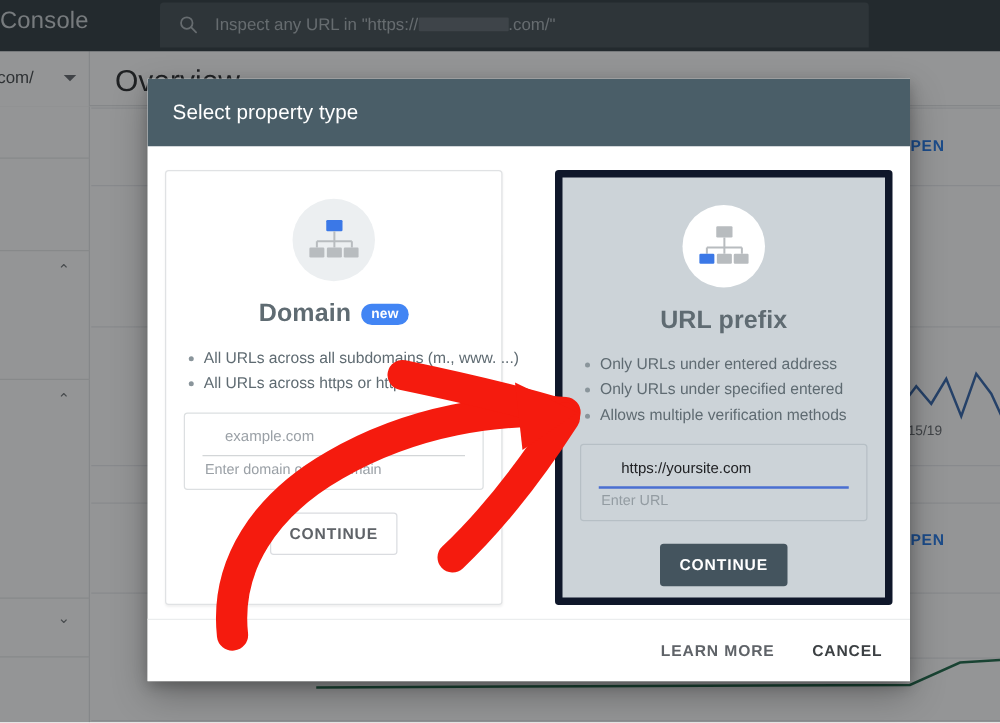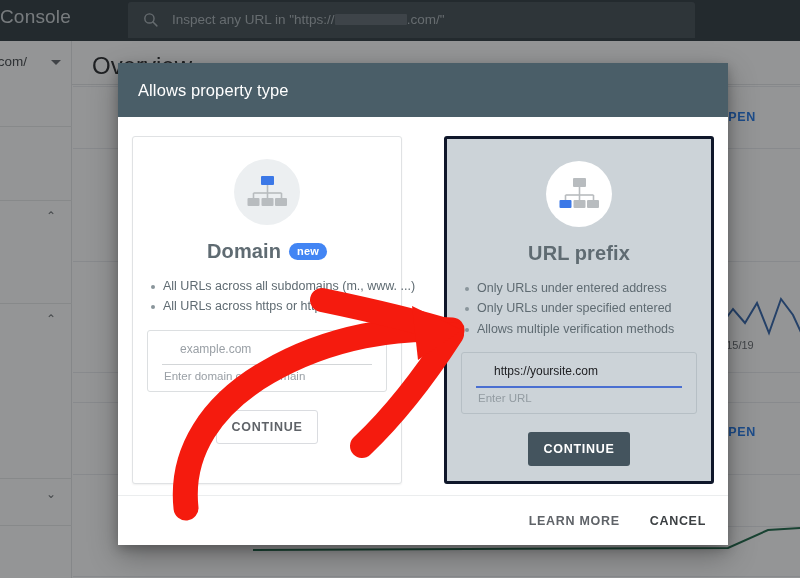--- a/index.html
+++ b/index.html
@@ -232,21 +232,21 @@
     position: relative;
     padding-top: 22px;
   }
   .card-domain {
     background: #ffffff;
     border: 1px solid #e0e2e4;
     box-shadow: 0 1px 2px rgba(0,0,0,0.06);
   }
   .card-prefix {
     background: #ccd3d8;
-    border: 3px solid #0f172a;
+    border: 6px solid #0f172a;
   }
 
   .card-icon {
     width: 66px;
     height: 66px;
     border-radius: 50%;
     margin: 0 auto;
     display: flex;
     align-items: center;
     justify-content: center;
@@ -491,21 +491,21 @@
         <span class="gsc-search-text"><span>Inspect any URL in "https://</span><span class="redaction"></span><span>.com/"</span></span>
       </div>
     </div>
   </div>
 
   <div class="dim"></div>
 
   <div class="modal">
 
     <div class="modal-header">
-      <div class="modal-title">Allows property type</div>
+      <div class="modal-title">Select property type</div>
     </div>
 
     <div class="modal-body">
 
       <div class="card card-domain">
         <div class="card-icon icon-bg-gray">
           <svg width="40" height="36" viewBox="0 0 40 36">
             <rect x="14" y="2" width="13" height="9" rx="1" fill="#3b78e7"></rect>
             <line x1="20.5" y1="11" x2="20.5" y2="19" stroke="#b8bcbf" stroke-width="1.6"></line>
             <line x1="6.5" y1="19" x2="34.5" y2="19" stroke="#b8bcbf" stroke-width="1.6"></line>

